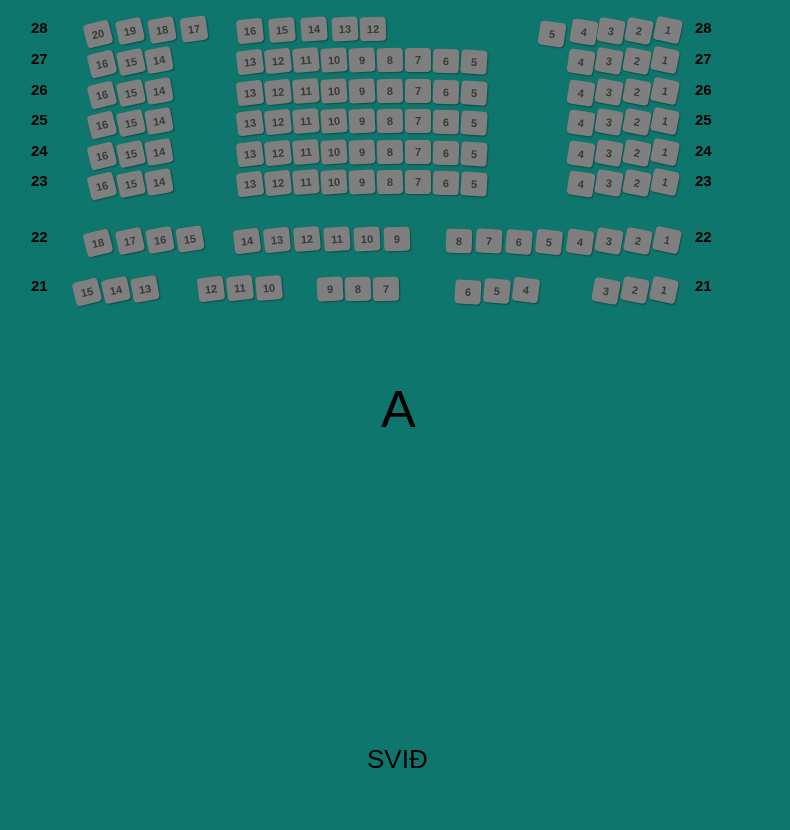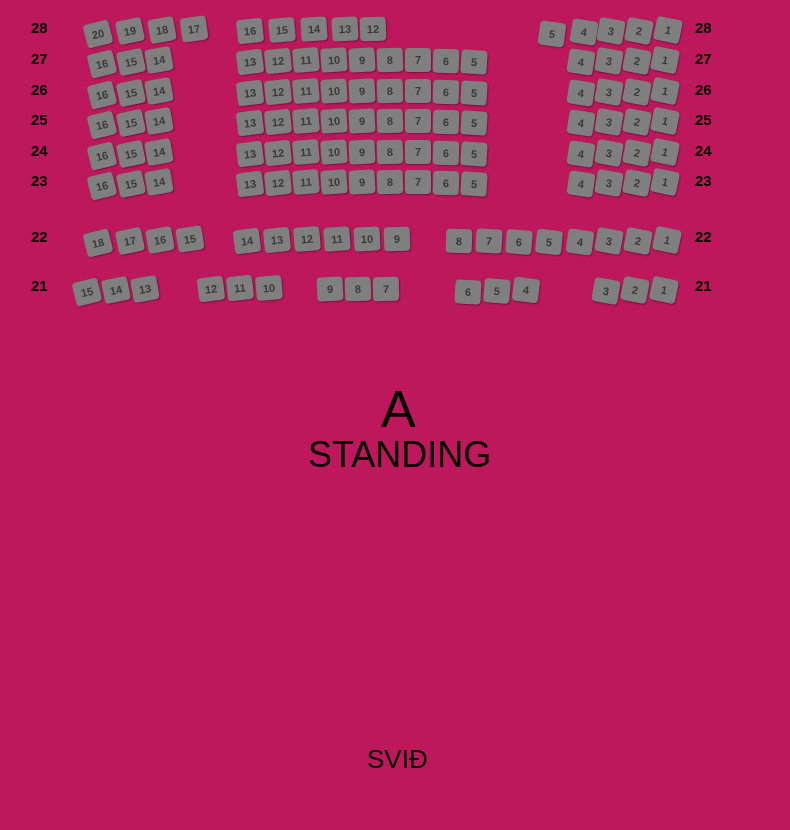--- a/index.html
+++ b/index.html
@@ -7,21 +7,21 @@
     padding: 0;
     background: #ffffff;
   }
   body {
     font-family: "Liberation Sans", sans-serif;
   }
   #stage {
     position: relative;
     width: 790px;
     height: 830px;
-    background: #be185d;
+    background: #0f766e;
     overflow: hidden;
   }
   .row-label {
     position: absolute;
     font-family: "Liberation Sans", sans-serif;
     font-size: 15px;
     font-weight: bold;
     color: #000000;
     line-height: 1;
   }
@@ -205,15 +205,14 @@
     <div class="seat" style="left: 317px; top: 277px; transform: rotate(-3deg); background: rgb(127, 127, 127);">9</div>
     <div class="seat" style="left: 345px; top: 277px; transform: rotate(-2deg); background: rgb(127, 127, 127);">8</div>
     <div class="seat" style="left: 373px; top: 277px; transform: rotate(-1deg); background: rgb(127, 127, 127);">7</div>
     <div class="seat" style="left: 455px; top: 280px; transform: rotate(3deg); background: rgb(127, 127, 127);">6</div>
     <div class="seat" style="left: 484px; top: 279px; transform: rotate(5deg); background: rgb(127, 127, 127);">5</div>
     <div class="seat" style="left: 513px; top: 278px; transform: rotate(7deg); background: rgb(127, 127, 127);">4</div>
     <div class="seat" style="left: 593px; top: 279px; transform: rotate(10deg); background: rgb(127, 127, 127);">3</div>
     <div class="seat" style="left: 622px; top: 278px; transform: rotate(11deg); background: rgb(127, 127, 127);">2</div>
     <div class="seat" style="left: 651px; top: 278px; transform: rotate(12deg); background: rgb(127, 127, 127);">1</div>
     <div class="block-a-letter" style="left: 381px; top: 383px;">A</div>
-    <div class="block-a-name" style="left: 308px; top: 437px;">STANDING</div>
     <div class="stage-label" style="left: 367px; top: 746px;">SVIÐ</div>
   </div>
 
 </body></html>

